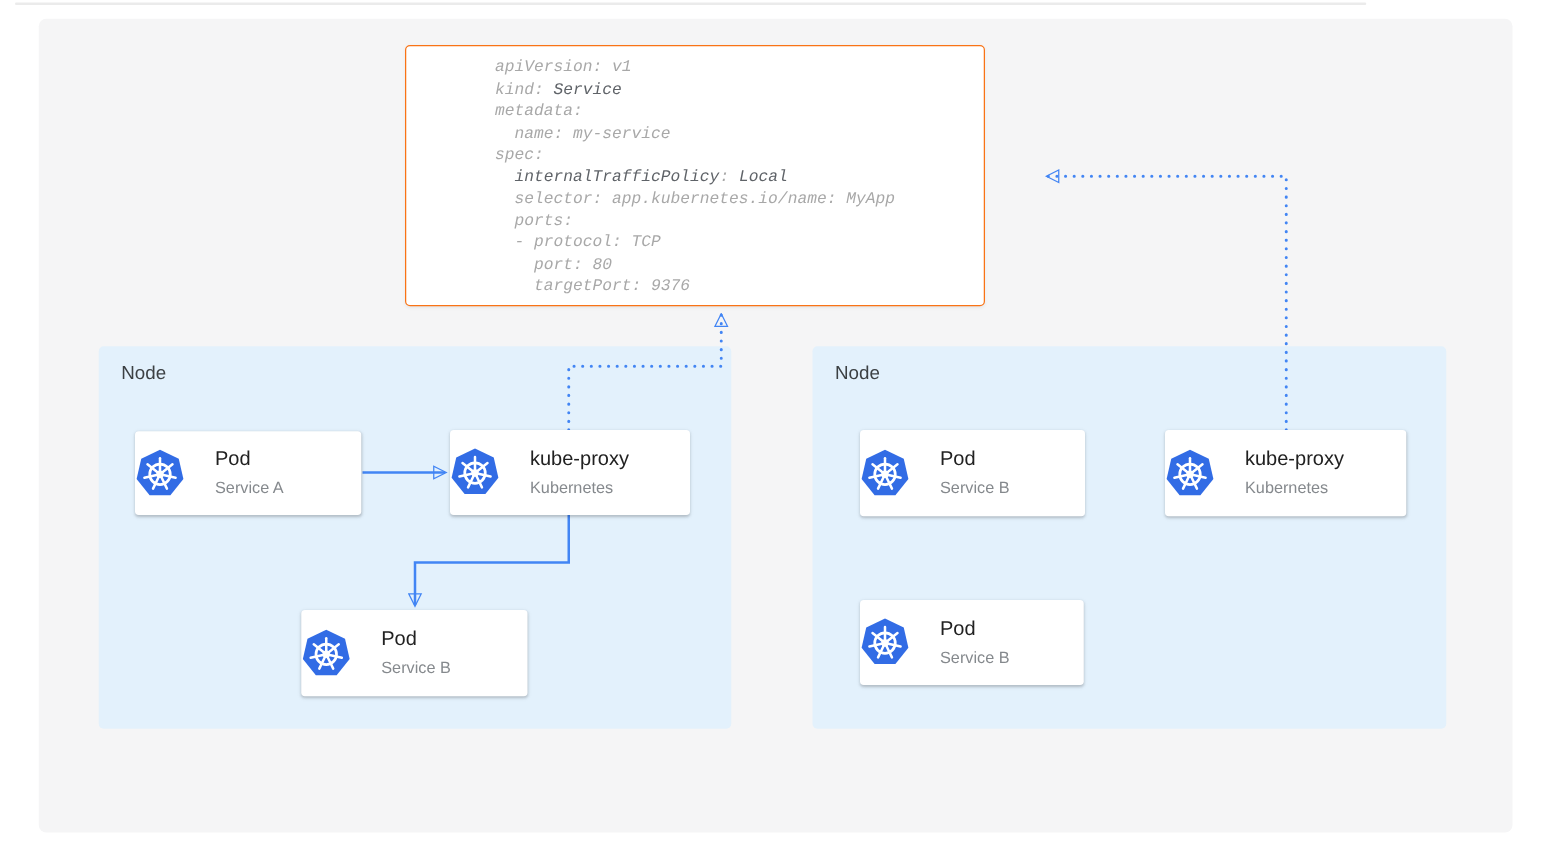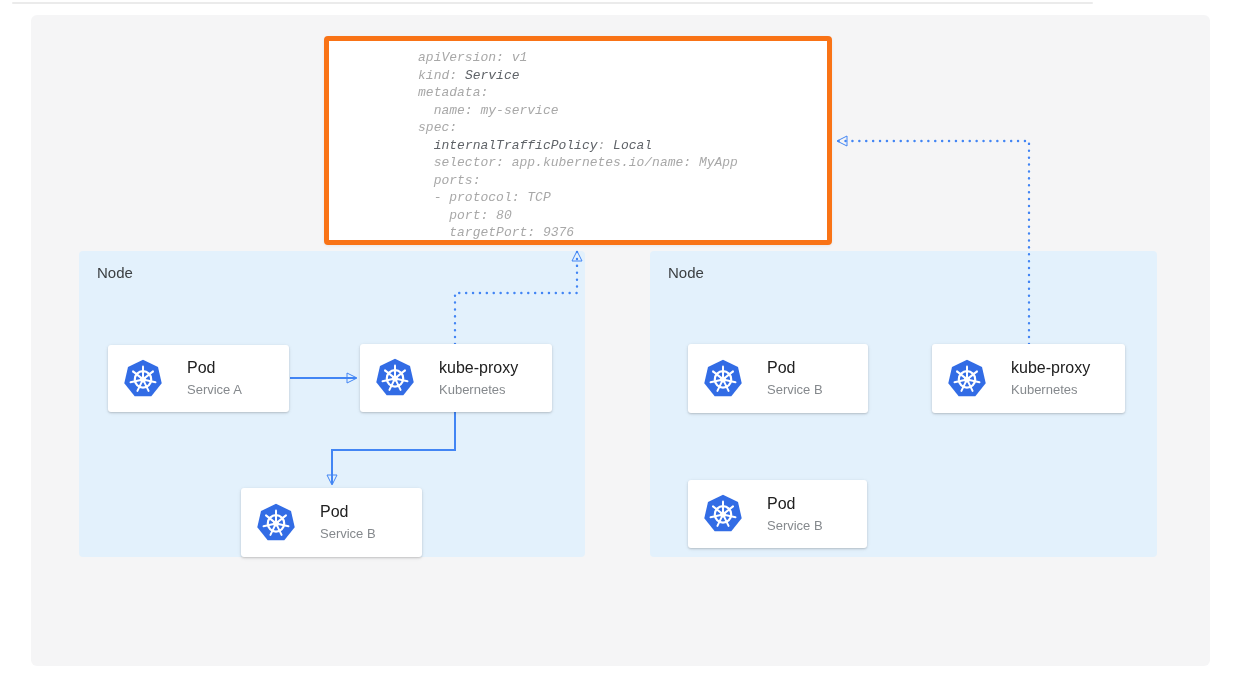--- a/index.html
+++ b/index.html
@@ -28,55 +28,55 @@
     background: #EBEBEB; border-radius: 2px;
   }
   .canvas {
     position: absolute; left: 31px; top: 15px;
     width: 1179px; height: 651px;
     background: var(--canvas-bg);
     border-radius: 6px;
   }
   .yaml-card {
     position: absolute; left: 324px; top: 36px;
-    width: 508px; height: 209px;
+    width: 464px; height: 209px;
     background: var(--card-bg);
-    border: 5px solid #f97316;
+    border: 1px solid #f97316;
     border-radius: 4px;
     box-shadow: 0 1px 3px rgba(0,0,0,0.06);
     display: flex; justify-content: center;
     padding-top: 8px;
   }
   .code {
     font-family: "Liberation Mono", "DejaVu Sans Mono", monospace;
     font-style: italic;
     font-size: 13px; line-height: 17.5px;
     color: var(--code-gray);
     white-space: pre;
   }
   .code .b { font-weight: normal; color: var(--code-bold-gray); }
   .node {
-    position: absolute; top: 251px;
+    position: absolute; top: 277px;
     height: 306px;
     background: var(--node-bg);
     border-radius: 4px;
   }
   .node-left  { left: 79px;  width: 506px; }
   .node-right { left: 650px; width: 507px; }
   .node-label {
     position: absolute; left: 18px; top: 13px;
     font-size: 15px; color: var(--node-label-color);
   }
   .card {
     position: absolute;
     background: var(--card-bg);
     border-radius: 3px;
     box-shadow: 0 1px 2px rgba(0,0,0,0.16), 0 1px 4px rgba(0,0,0,0.08);
     display: flex; align-items: center;
-    padding-left: 15px; gap: 24px;
+    gap: 24px;
   }
   .card .k8s { width: 40px; height: 40px; flex: 0 0 auto; }
   .card .title { font-size: 16px; color: var(--title-color); line-height: 20px; }
   .card .subtitle { font-size: 13px; color: var(--subtitle-color); line-height: 19px; margin-top: 2px; }
   .card-pod-a        { left: 108px; top: 345px; width: 181px; height: 67px; }
   .card-kp-left      { left: 360px; top: 344px; width: 192px; height: 68px; }
   .card-pod-b-left   { left: 241px; top: 488px; width: 181px; height: 69px; }
   .card-pod-b-rtop   { left: 688px; top: 344px; width: 180px; height: 69px; }
   .card-kp-right     { left: 932px; top: 344px; width: 193px; height: 69px; }
   .card-pod-b-rbot   { left: 688px; top: 480px; width: 179px; height: 68px; }

